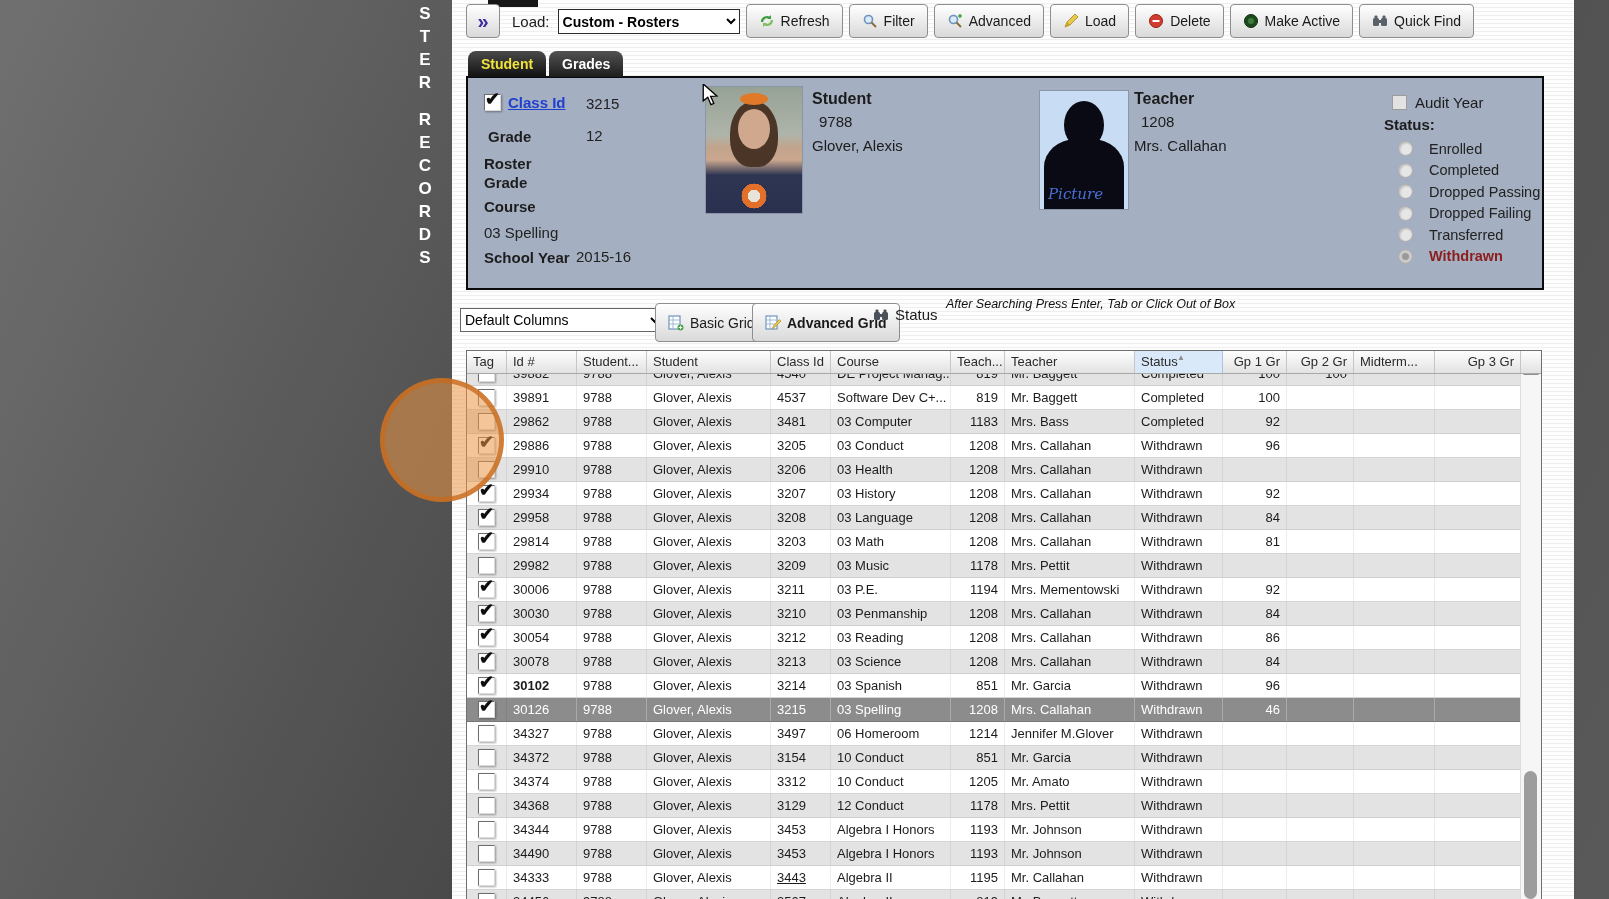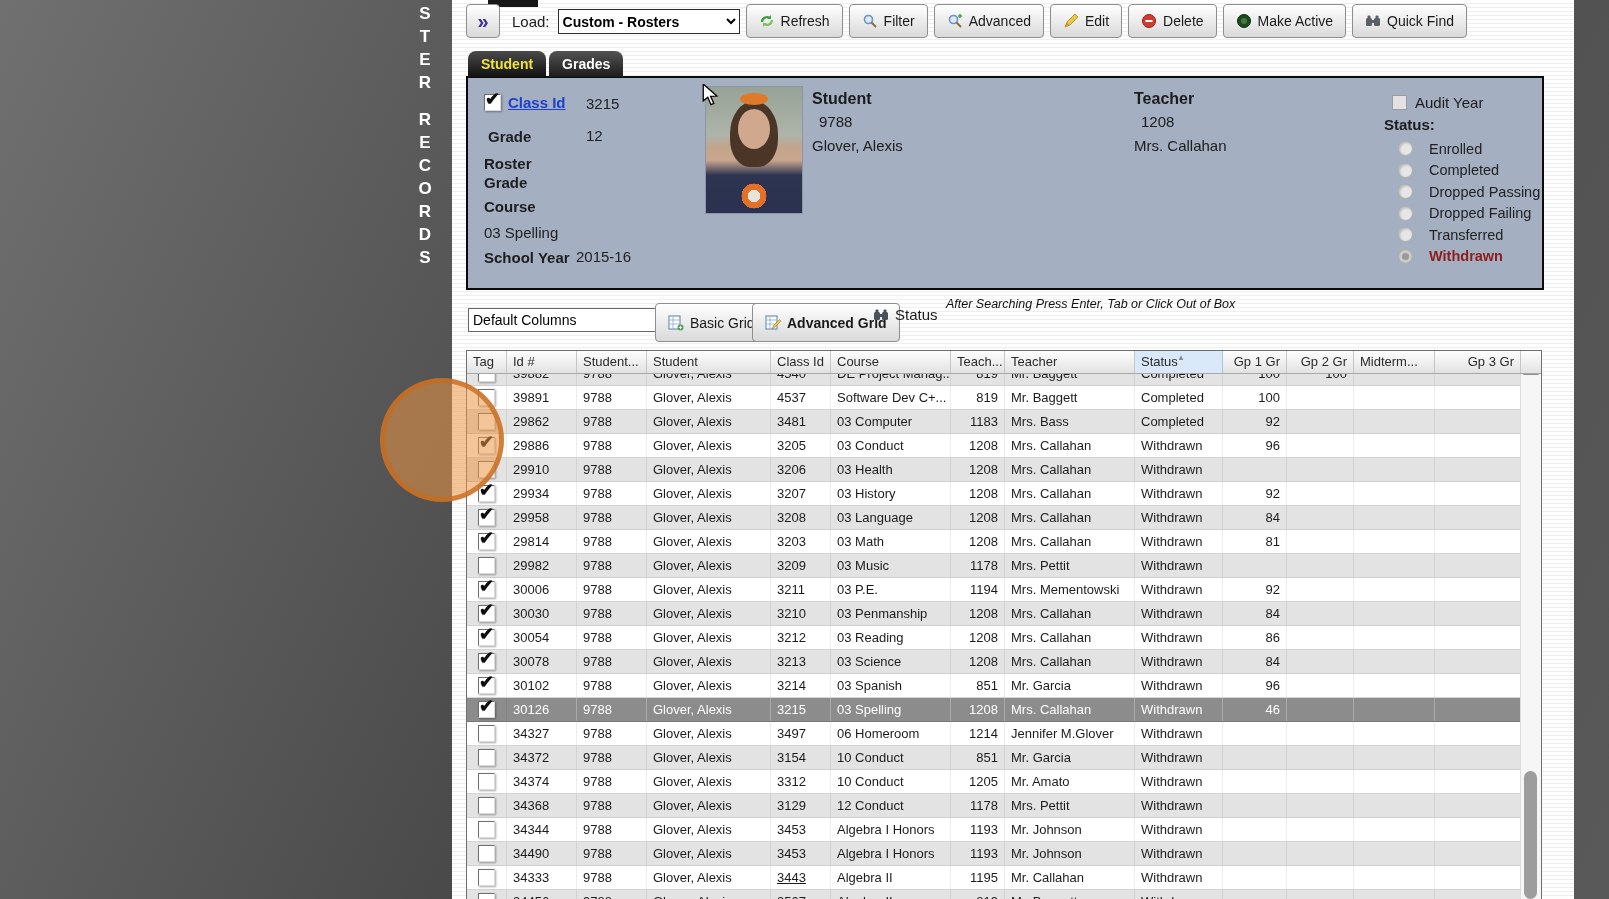--- a/index.html
+++ b/index.html
@@ -63,21 +63,21 @@
   .audit-row{position:absolute;left:924px;top:16px;display:flex;align-items:center;gap:8px;font-size:15px;}
   .flat-cbx{width:13px;height:13px;background:#e2e2e2;border:1px solid #9c9c9c;}
   .status-heading{position:absolute;left:916px;top:38px;font-weight:bold;font-size:15px;}
   .status-group{position:absolute;left:930px;top:60px;}
   .status-row{display:flex;align-items:center;gap:16px;height:21.5px;font-size:14.5px;color:#222;}
   .radio{width:13px;height:13px;border-radius:50%;background:#e6e6e6;border:1px solid #adadad;
          box-shadow:inset 1px 1px 2px rgba(0,0,0,.2);flex:0 0 13px;}
   .radio.sel{background:#cbcbcb;box-shadow:inset 0 0 0 3px #cbcbcb, inset 0 0 0 8px #9a9a9a;}
   .status-row .wd{font-weight:bold;color:#8c1d1d;}
   
-  .columns-select{position:absolute;left:16px;top:308px;width:204px;height:24px;font-size:14px;border:1px solid #666;background:#fff;}
+  .columns-select{position:absolute;left:8px;top:308px;width:204px;height:24px;font-size:14px;border:1px solid #666;background:#fff;}
   .grid-btn{position:absolute;height:37px;}
   .basic-grid-btn{left:203px;top:303px;}
   .advanced-grid-btn{left:300px;top:303px;font-weight:bold;}
   .status-finder{position:absolute;left:421px;top:306px;display:flex;align-items:center;gap:6px;font-size:15px;}
   .hint{position:absolute;left:494px;top:297px;font-style:italic;font-size:12.5px;color:#111;}
   .status-input{position:absolute;left:492px;top:313px;width:280px;height:19px;background:#faf5cf;
        border:1px solid #8f8f8f;font-size:14px;padding:0 6px;color:#444;}
   .status-input::placeholder{color:#b1b19d;opacity:1;}
   
   .grid{position:absolute;left:14px;top:350px;width:1074px;height:549px;border:1px solid #6f6f6f;
@@ -160,21 +160,21 @@
           <line x1="9.5" y1="9.5" x2="14" y2="14" stroke="#8a6d3b" stroke-width="2"></line>
           <path d="M11 3h4M13 1v4" stroke="#4aa34a" stroke-width="1.6"></path>
         </svg>
         <span>Advanced</span>
       </div>
       <div class="btn">
         <svg class="icon16" viewBox="0 0 16 16">
           <polygon points="2,14 4,9 12,1 15,4 7,12" fill="#e8c84a" stroke="#a8871e" stroke-width="0.8"></polygon>
           <polygon points="2,14 4,9 7,12" fill="#caa227"></polygon>
         </svg>
-        <span>Edit</span>
+        <span>Load</span>
       </div>
       <div class="btn">
         <svg class="icon16" viewBox="0 0 16 16">
           <circle cx="8" cy="8" r="6.5" fill="#d23b2f" stroke="#9b2015" stroke-width="1"></circle>
           <rect x="4.5" y="7" width="7" height="2" fill="#fff"></rect>
         </svg>
         <span>Delete</span>
       </div>
       <div class="btn">
         <svg class="icon16" viewBox="0 0 16 16">
@@ -219,20 +219,25 @@
         <div class="ph-face"></div>
         <div class="ph-bow"></div>
         <div class="ph-paw"></div>
       </div>
       <div class="person-block" style="left:344px;top:12px;">
         <div class="h">Student</div>
         <div class="id">9788</div>
         <div class="nm">Glover, Alexis</div>
       </div>
 
+      <div class="teacher-photo">
+        <div class="sil-head"></div>
+        <div class="sil-body"></div>
+        <span class="picture-label">Picture</span>
+      </div>
       <div class="person-block" style="left:666px;top:12px;">
         <div class="h">Teacher</div>
         <div class="id">1208</div>
         <div class="nm">Mrs. Callahan</div>
       </div>
 
       <div class="audit-row">
         <span class="flat-cbx"></span>
         <span>Audit Year</span>
       </div>
@@ -532,21 +537,21 @@
             <div class="td" style="width: 88px;">Withdrawn</div>
             <div class="td num" style="width: 64px;">84</div>
             <div class="td num" style="width: 67px;"></div>
             <div class="td" style="width: 81px;"></div>
             <div class="td num" style="width: 86px;"></div>
           </div>
           <div class="trow">
             <div class="tagcell" style="width: 40px;">
               <span class="cbx checked"></span>
             </div>
-            <div class="td" style="width: 70px;">30102</div>
+            <div class="td" style="width: 70px; font-weight: bold;">30102</div>
             <div class="td" style="width: 70px;">9788</div>
             <div class="td" style="width: 124px;">Glover, Alexis</div>
             <div class="td" style="width: 60px;">3214</div>
             <div class="td" style="width: 120px;">03 Spanish</div>
             <div class="td num" style="width: 54px;">851</div>
             <div class="td" style="width: 130px;">Mr. Garcia</div>
             <div class="td" style="width: 88px;">Withdrawn</div>
             <div class="td num" style="width: 64px;">96</div>
             <div class="td num" style="width: 67px;"></div>
             <div class="td" style="width: 81px;"></div>

